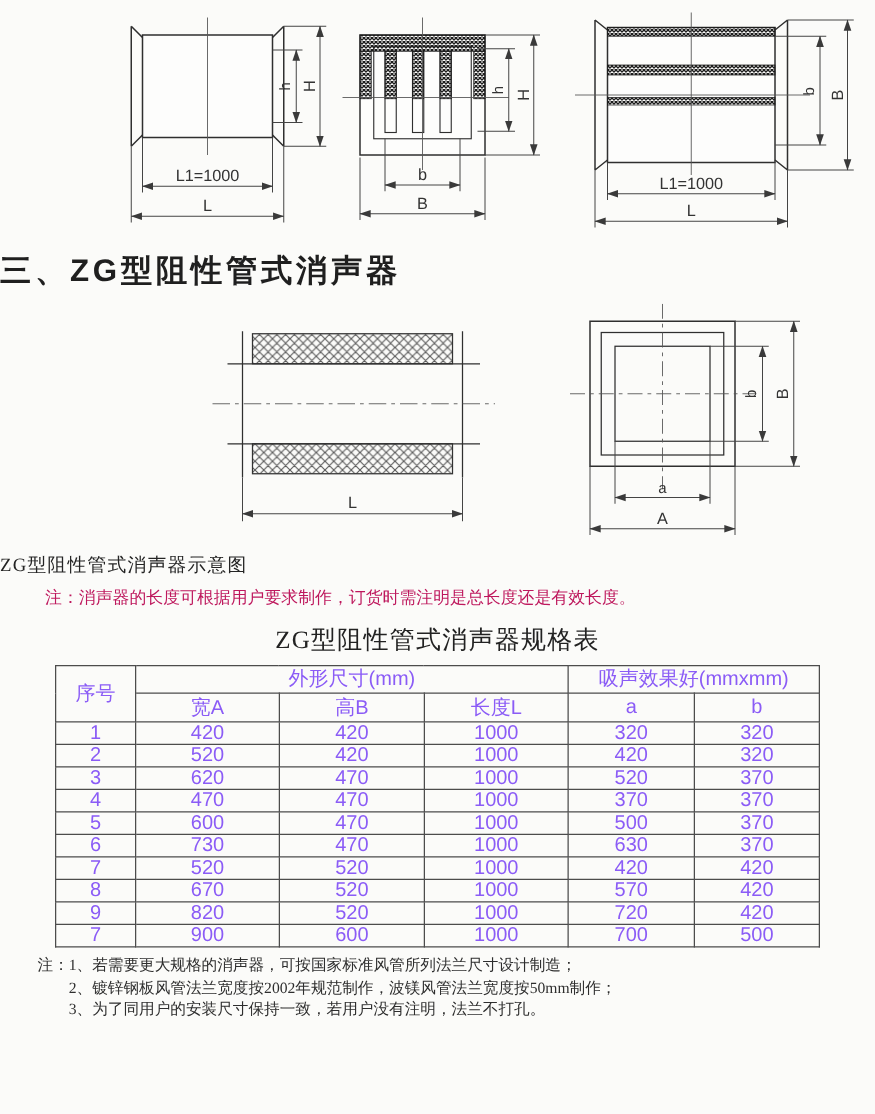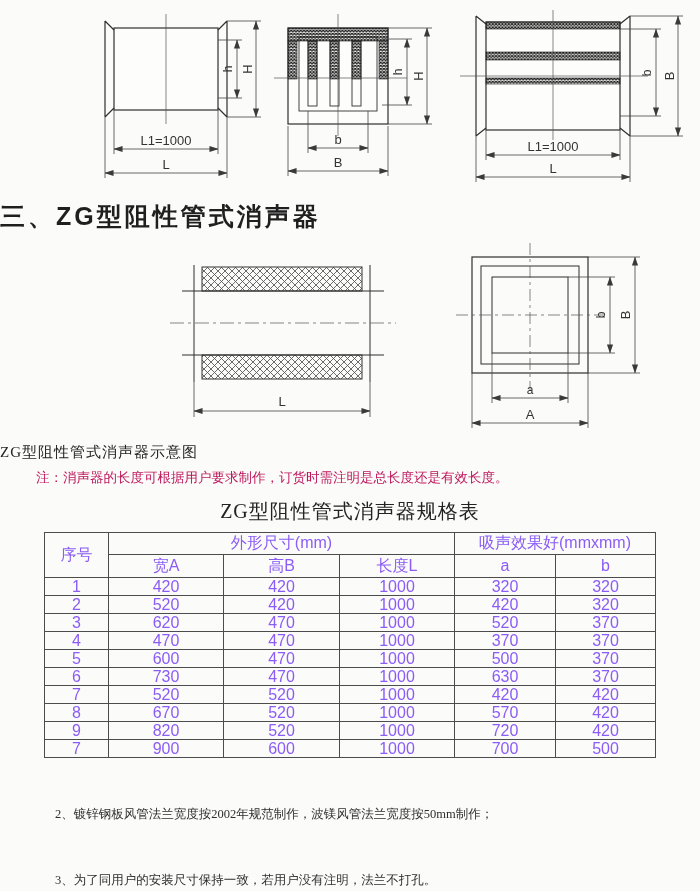--- a/index.html
+++ b/index.html
@@ -35,21 +35,21 @@
   table.spec th,table.spec td{
     border:1px solid #4c4c4c;text-align:center;padding:0;
     font-weight:normal;overflow:hidden;white-space:nowrap;
   }
   table.spec{border:1.5px solid #3c3c3c;}
   table.spec thead tr:first-child th{height:20px;}
   table.spec thead tr:last-child th{height:22px;}
   table.spec tbody td{height:17px;line-height:17px;}
   .footnotes{margin:6px 0 0 30px;font-size:12.5px;line-height:17.5px;color:#2e2e2e;}
   .footnotes .fn{margin:0;}
-  .footnotes .fn.indent{padding-left:25px;margin-top:48px;}
+  .footnotes .fn.indent{padding-left:25px;}
 </style>
 </head>
 <body>
 
 <svg width="0" height="0" style="position:absolute" aria-hidden="true">
   <defs>
     <marker id="arr" viewBox="0 0 10 10" refX="9.5" refY="5" markerWidth="9" markerHeight="9" markerUnits="userSpaceOnUse" orient="auto-start-reverse">
       <path d="M0,1.6 L10,5 L0,8.4 z" fill="#3a3a3a"></path>
     </marker>
     <pattern id="xh" width="7" height="7" patternUnits="userSpaceOnUse">
@@ -323,17 +323,18 @@
           <td>900</td>
           <td>600</td>
           <td>1000</td>
           <td>700</td>
           <td>500</td>
         </tr>
       </tbody>
   </table>
 
   <div class="footnotes">
+    <p class="fn">注：1、若需要更大规格的消声器，可按国家标准风管所列法兰尺寸设计制造；</p>
     <p class="fn indent">2、镀锌钢板风管法兰宽度按2002年规范制作，波镁风管法兰宽度按50mm制作；</p>
     <p class="fn indent">3、为了同用户的安装尺寸保持一致，若用户没有注明，法兰不打孔。</p>
   </div>
 
 </div>
 
 </body></html>

